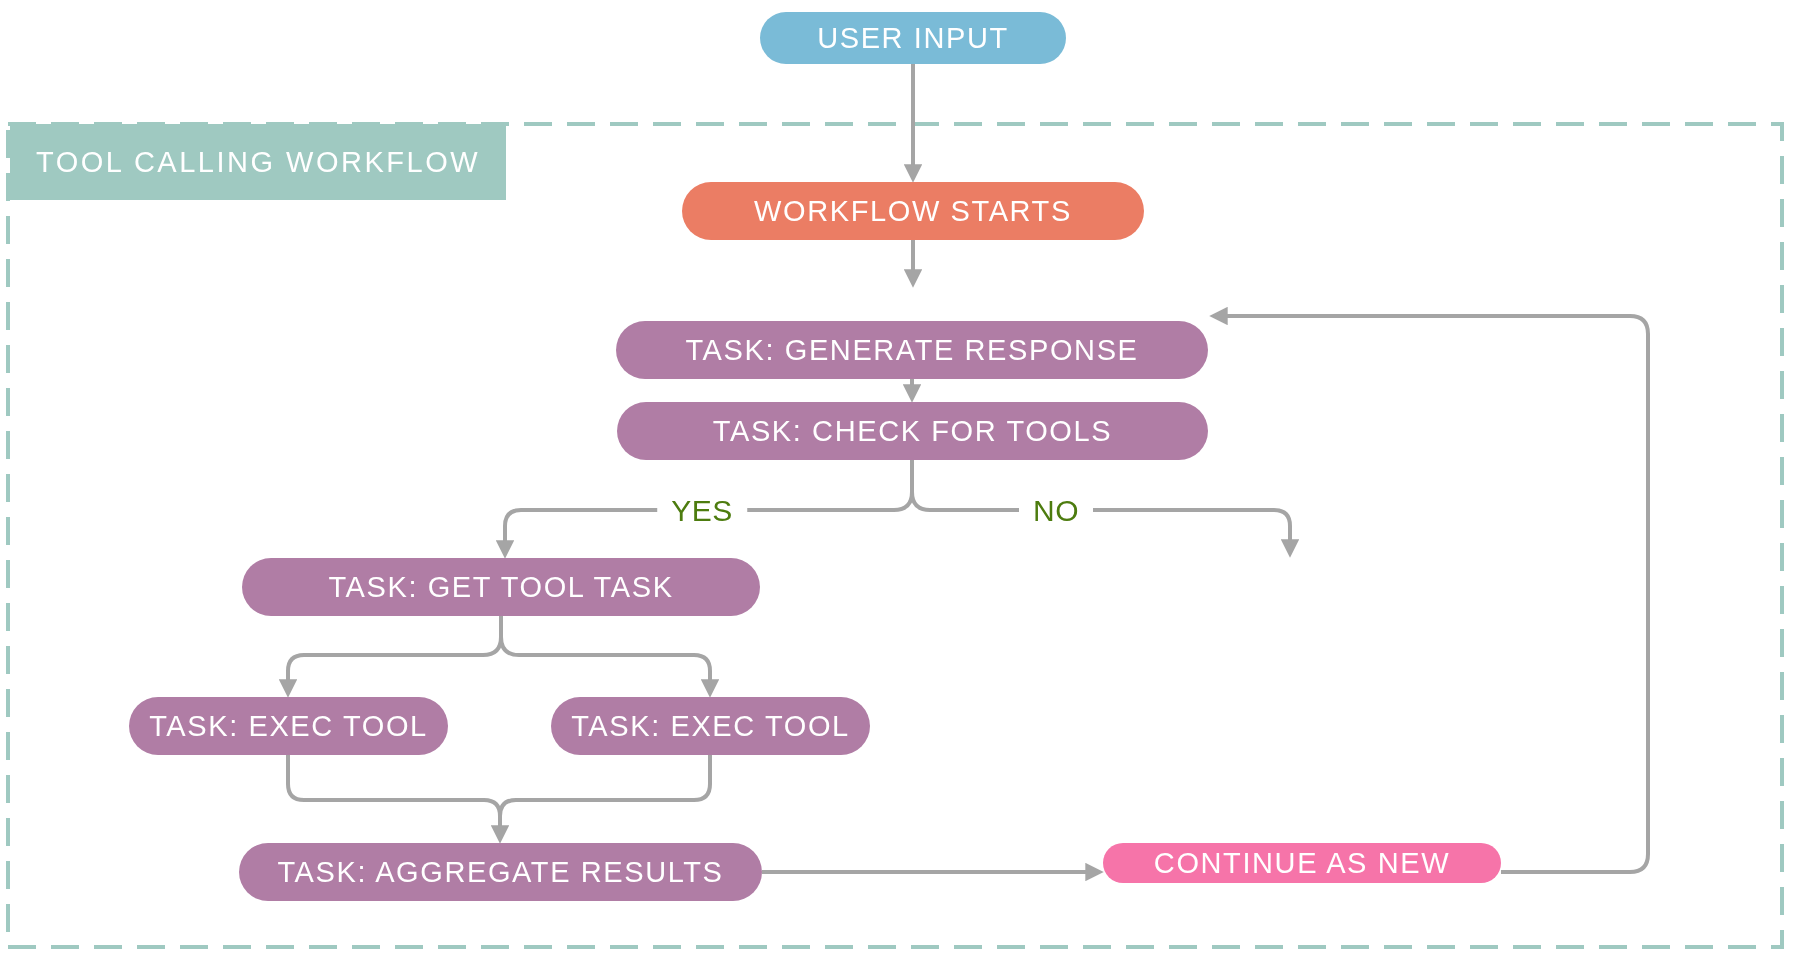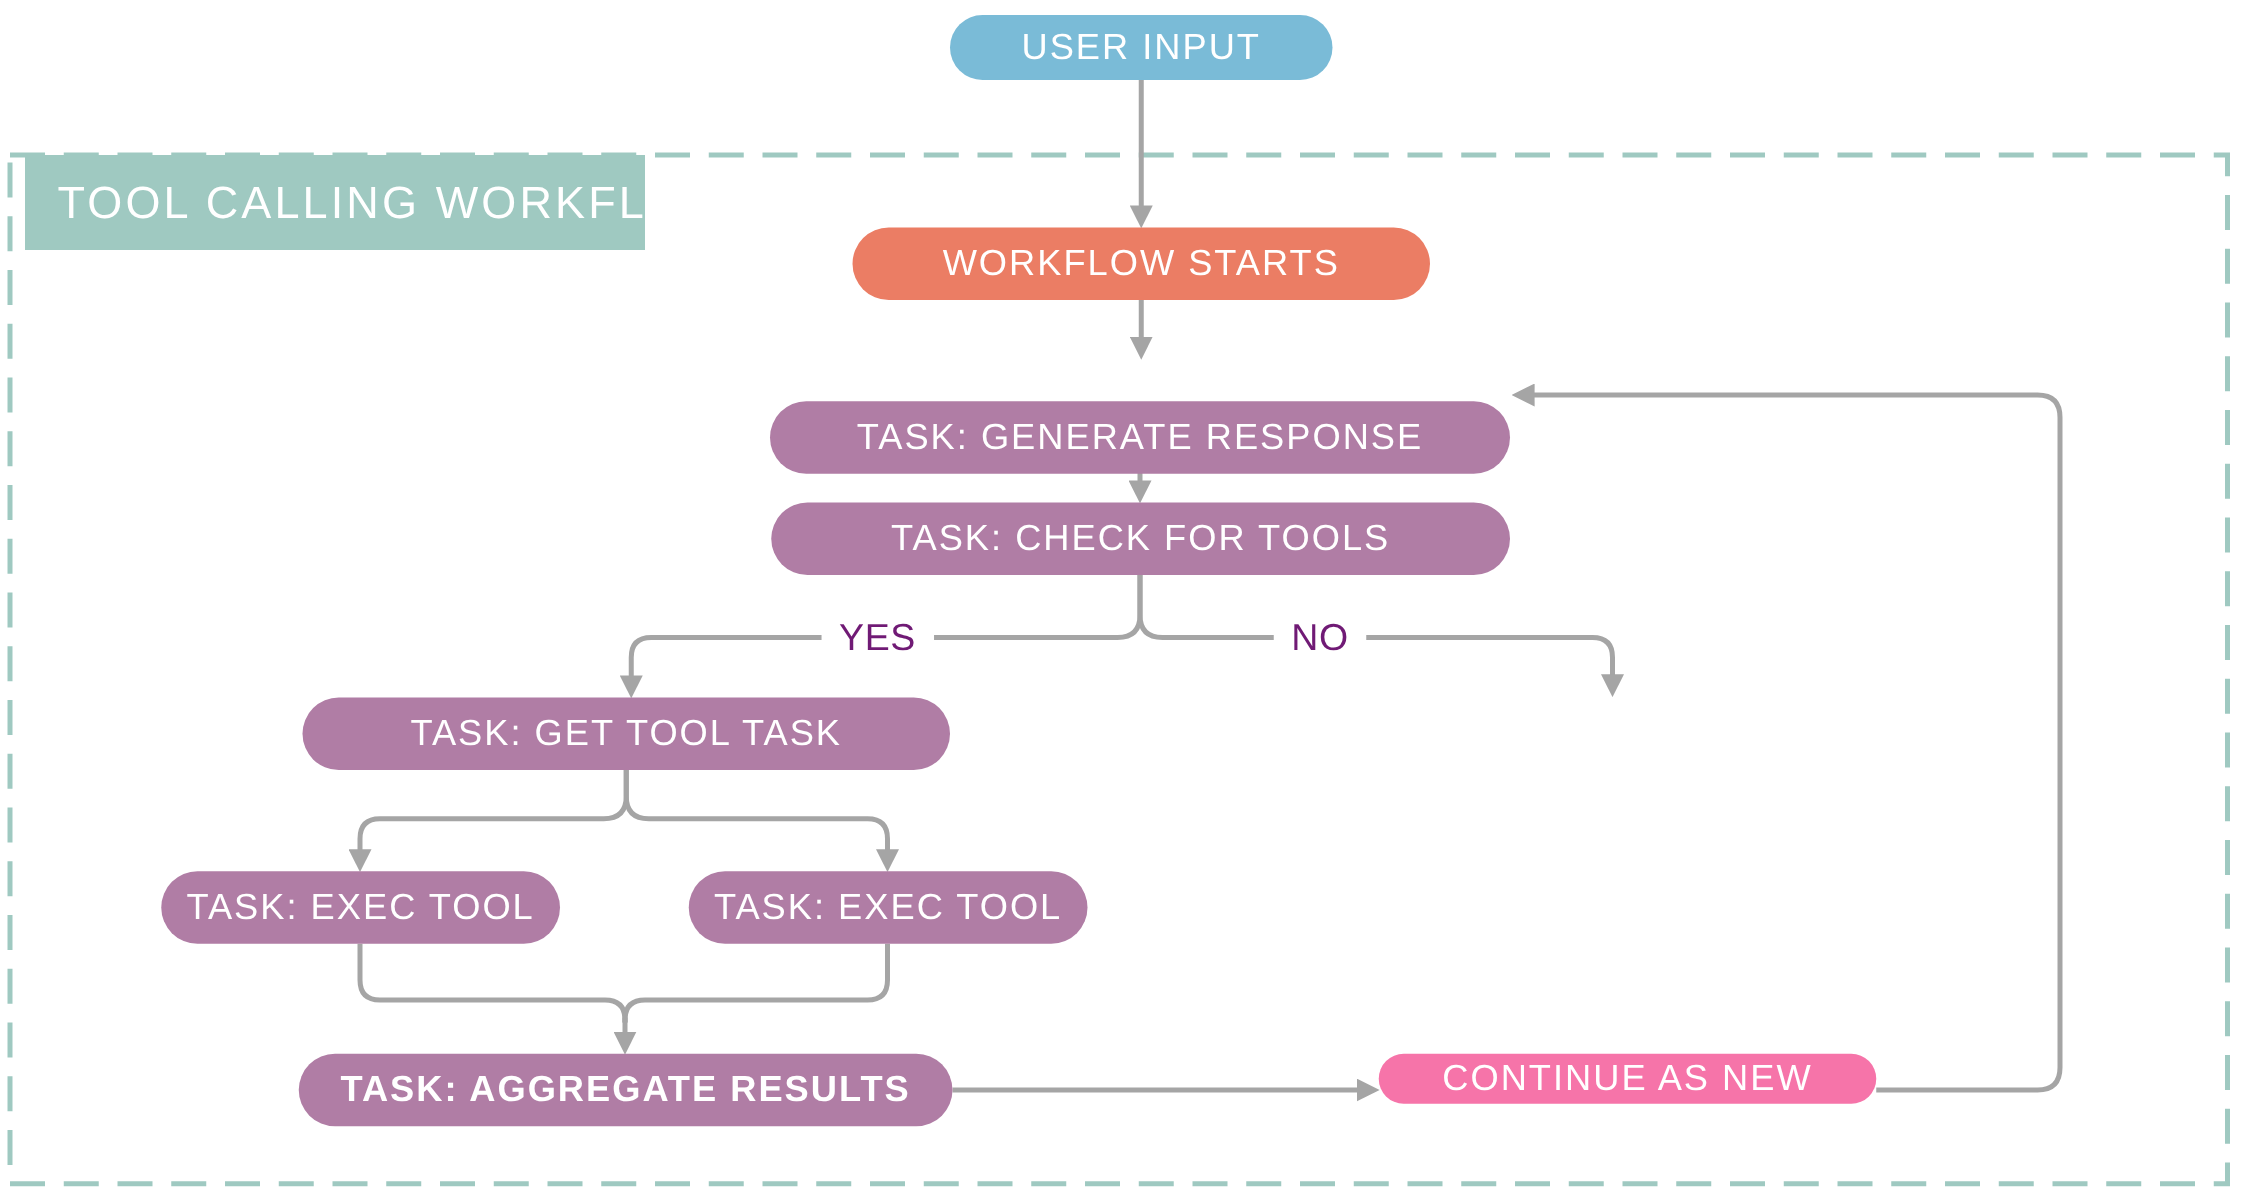--- a/index.html
+++ b/index.html
@@ -27,39 +27,39 @@
     align-items: center;
     justify-content: center;
     color: #ffffff;
     font-size: 29px;
     letter-spacing: 1.6px;
     white-space: nowrap;
     border-radius: 29px;
   }
   .wf-label {
     position: absolute;
-    left: 20px;
+    left: 10px;
     top: 124px;
     width: 496px;
     height: 76px;
     box-sizing: border-box;
     display: flex;
     align-items: center;
     padding-left: 26px;
     color: #ffffff;
-    font-size: 36px;
+    font-size: 29px;
     letter-spacing: 2.5px;
     white-space: nowrap;
   }
   .edge-label {
     position: absolute;
     transform: translate(-50%, -50%);
     background: #ffffff;
     padding: 2px 14px;
-    color: #701a75;
+    color: #4d7c0f;
     font-size: 30px;
     font-weight: 500;
     letter-spacing: 0.5px;
     white-space: nowrap;
   }
   
   .node-user-input        { left: 760px;  top: 12px;  width: 306px; height: 52px; border-radius: 26px; }
   .node-workflow-starts   { left: 682px;  top: 182px; width: 462px; height: 58px; }
   .node-generate-response { left: 616px;  top: 287px; width: 592px; height: 58px; }
   .node-check-for-tools   { left: 617px;  top: 402px; width: 591px; height: 58px; }
@@ -127,17 +127,17 @@
 
   <div class="pill node-check-for-tools" style="background-color: rgb(176, 125, 165);">TASK: CHECK FOR TOOLS</div>
 
   <div class="pill node-get-tool-calls" style="background-color: rgb(176, 125, 165);">TASK: GET TOOL TASK</div>
 
 
   <div class="pill node-exec-tool-left" style="background-color: rgb(176, 125, 165);">TASK: EXEC TOOL</div>
 
   <div class="pill node-exec-tool-right" style="background-color: rgb(176, 125, 165);">TASK: EXEC TOOL</div>
 
-  <div class="pill node-aggregate-results" style="background-color: rgb(176, 125, 165); font-weight: bold;">TASK: AGGREGATE RESULTS</div>
+  <div class="pill node-aggregate-results" style="background-color: rgb(176, 125, 165);">TASK: AGGREGATE RESULTS</div>
 
   <div class="pill node-continue-as-new" style="background-color: rgb(246, 116, 169);">CONTINUE AS NEW</div>
 
 </div>
 
 </body></html>

